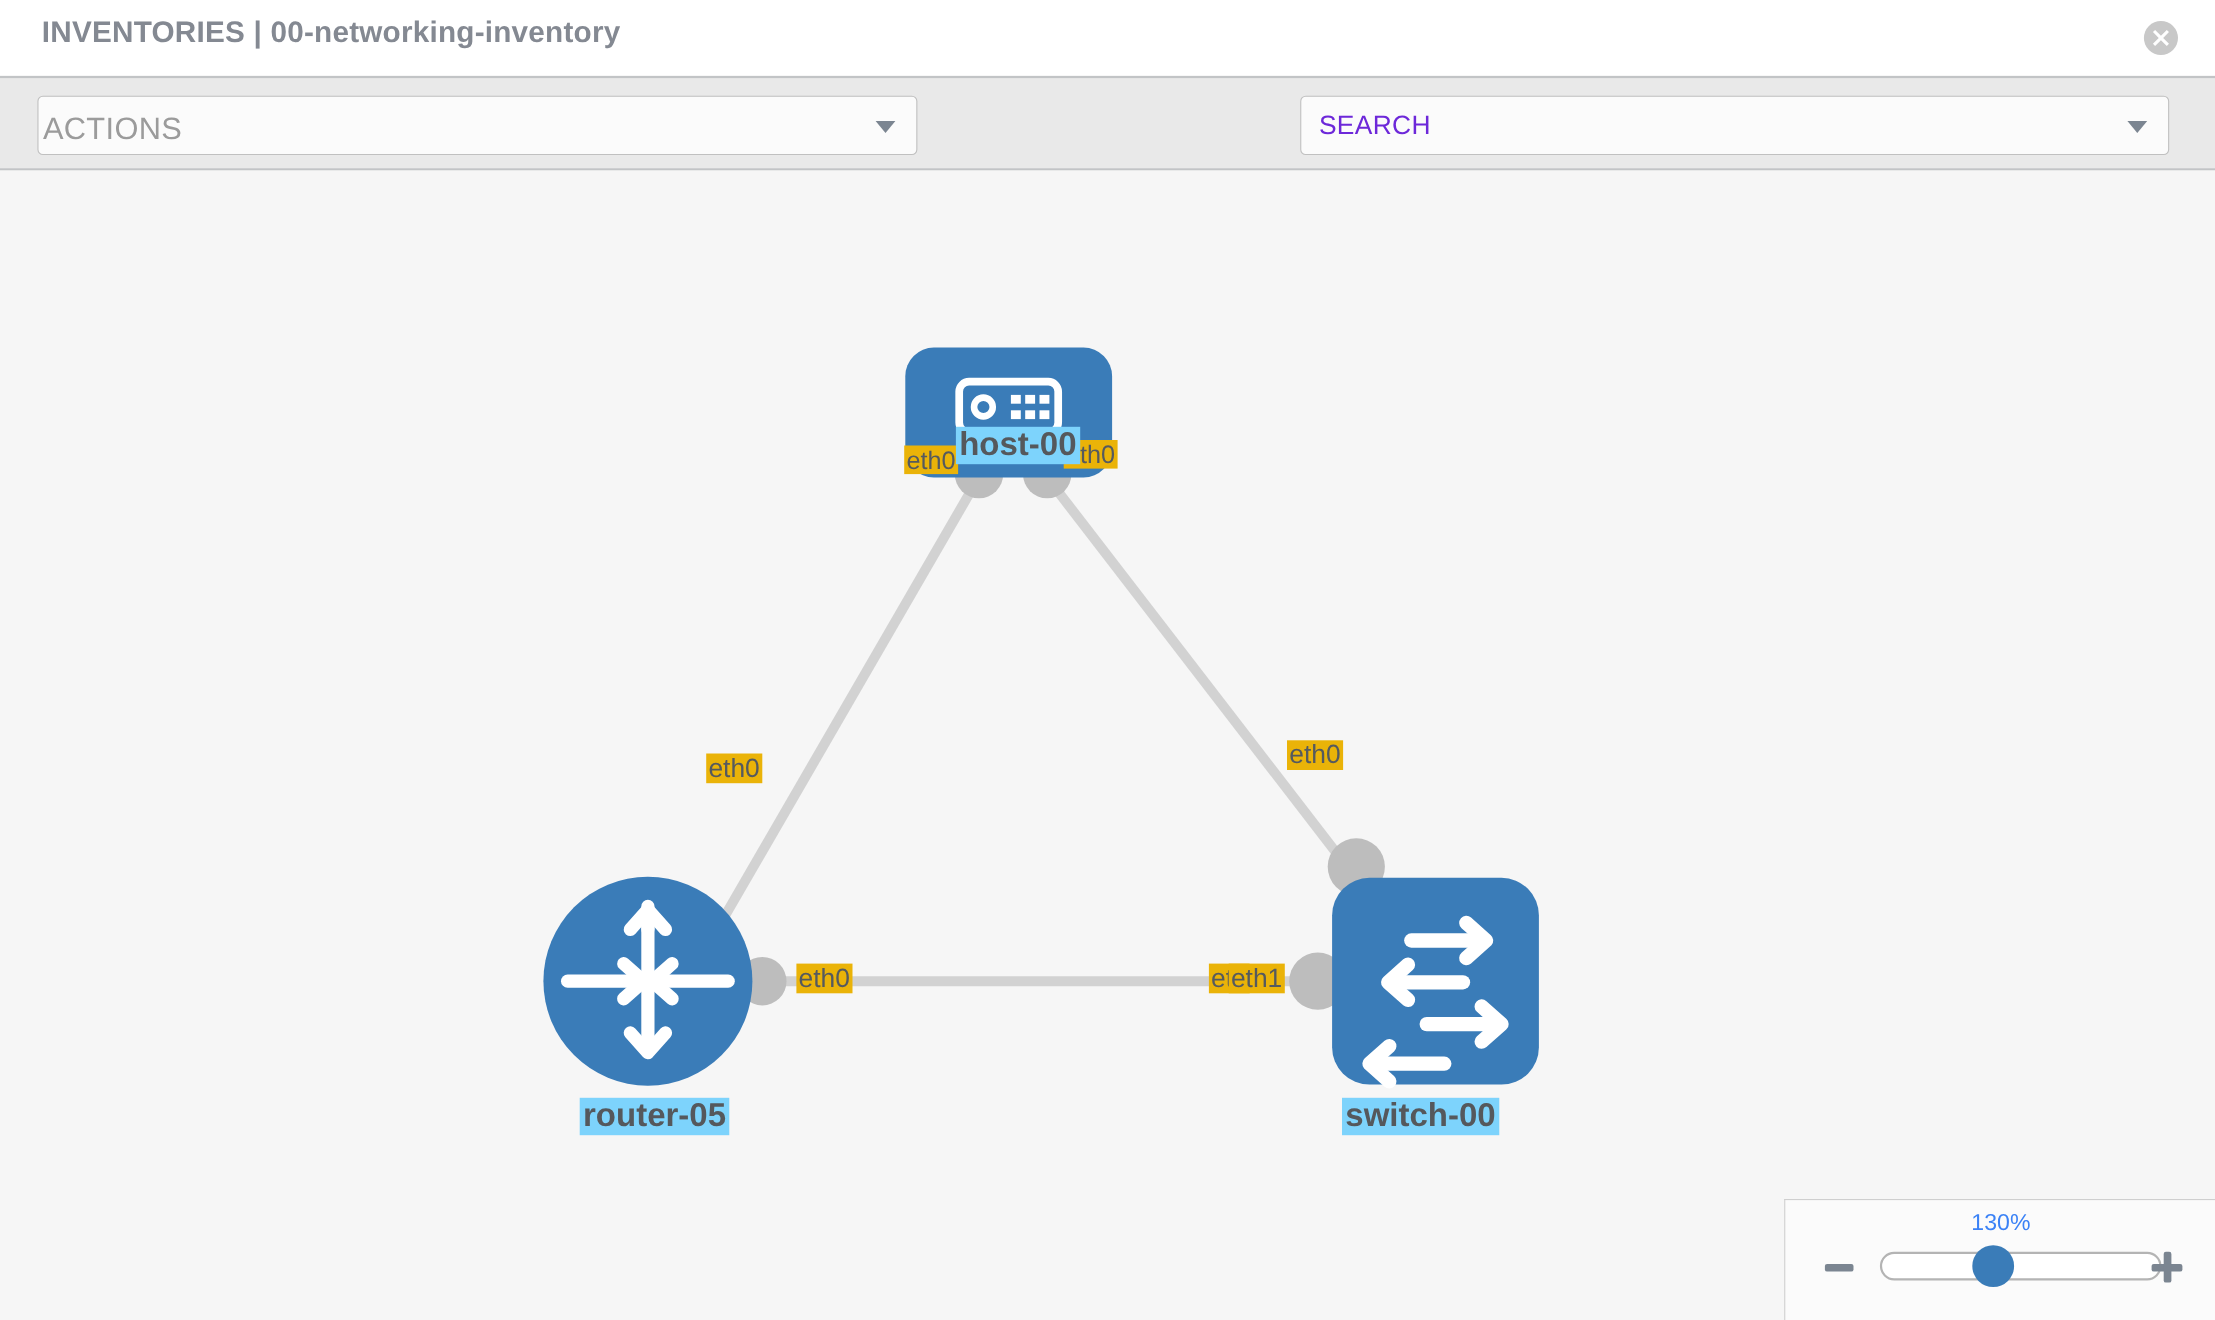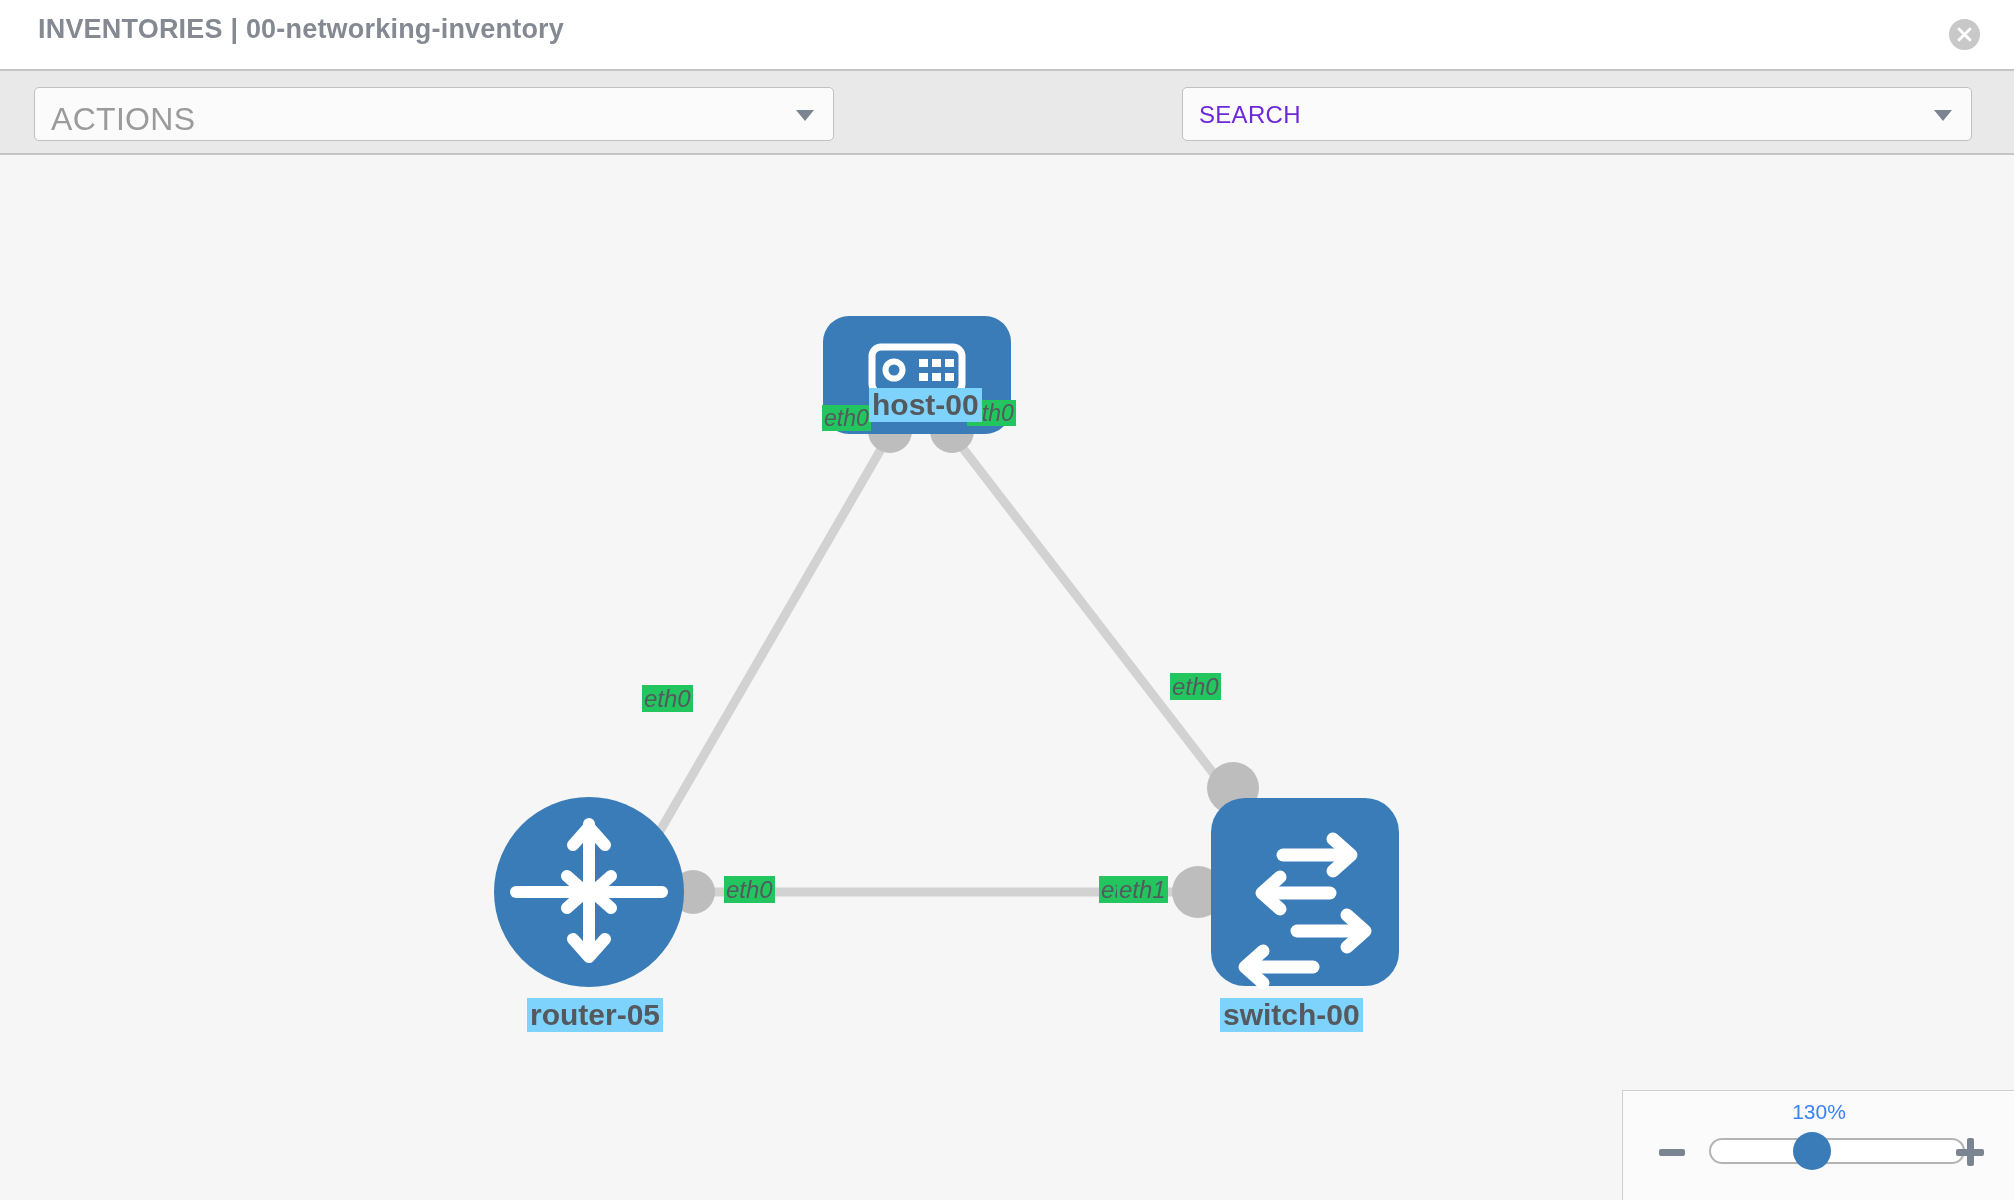--- a/index.html
+++ b/index.html
@@ -42,22 +42,22 @@
   }
   .actions-select {
     position: absolute; left: 34px; top: 16px;
     width: 800px; height: 54px;
     background: #fbfbfb;
     border: 1px solid #c0c0c0;
     border-radius: 5px;
     cursor: pointer;
   }
   .actions-select .label {
-    position: absolute; left: 16px; top: 13px;
-    font-size: 32px; color: #9b9b9b; letter-spacing: 0.3px;
+    position: absolute; left: 4px; top: 13px;
+    font-size: 28px; color: #9b9b9b; letter-spacing: 0.3px;
   }
   .caret {
     position: absolute; right: 19px; top: 22px;
     width: 0; height: 0;
     border-left: 9px solid transparent;
     border-right: 9px solid transparent;
     border-top: 11px solid #7b8591;
   }
   .tool-icon {
     position: absolute; top: 96px;
@@ -83,27 +83,26 @@
   .canvas {
     position: absolute; top: 155px; left: 0;
     width: 2014px; height: 1045px;
     background: #f6f6f6;
     overflow: hidden;
   }
   .canvas svg { position: absolute; top: 0; left: 0; }
 
   .edge-label {
     position: absolute;
-    background: #22c55e;
+    background: #eab308;
     color: #555a5f;
     font-family: "Liberation Sans", sans-serif;
     white-space: nowrap;
     line-height: 1.05;
     padding: 1px 2px;
-    font-style: italic;
   }
   .node-label {
     position: absolute;
     background: #7dd3fc;
     color: #55585c;
     font-size: 30px;
     white-space: nowrap;
     padding: 0 3px;
     font-weight: bold;
   }

